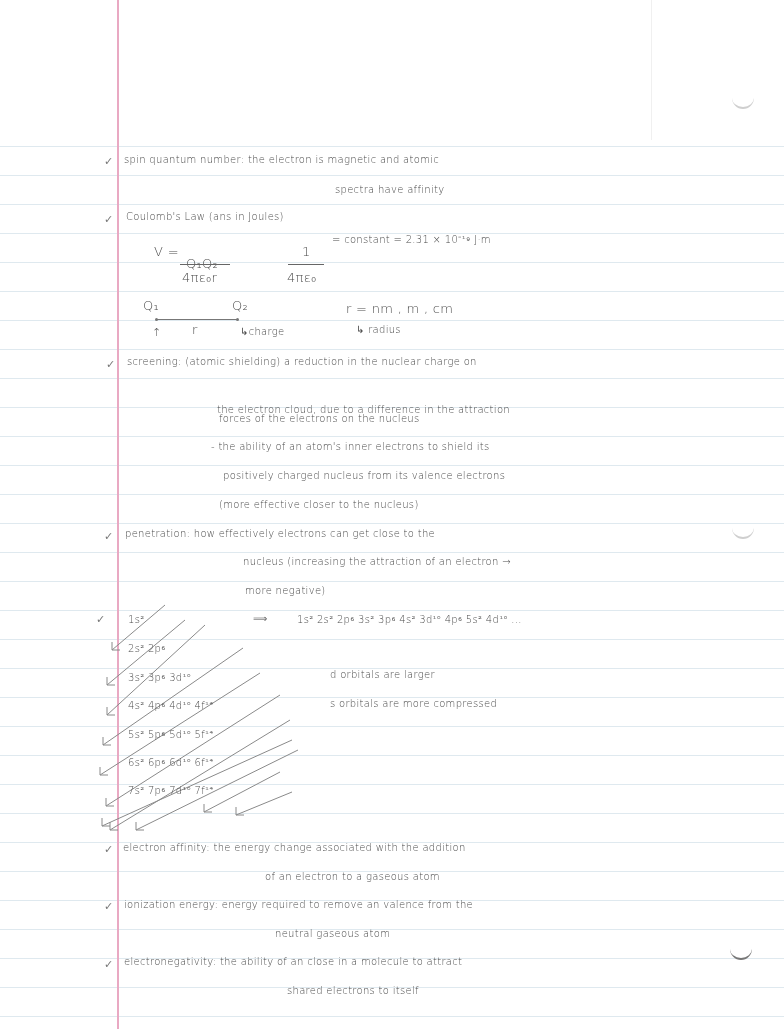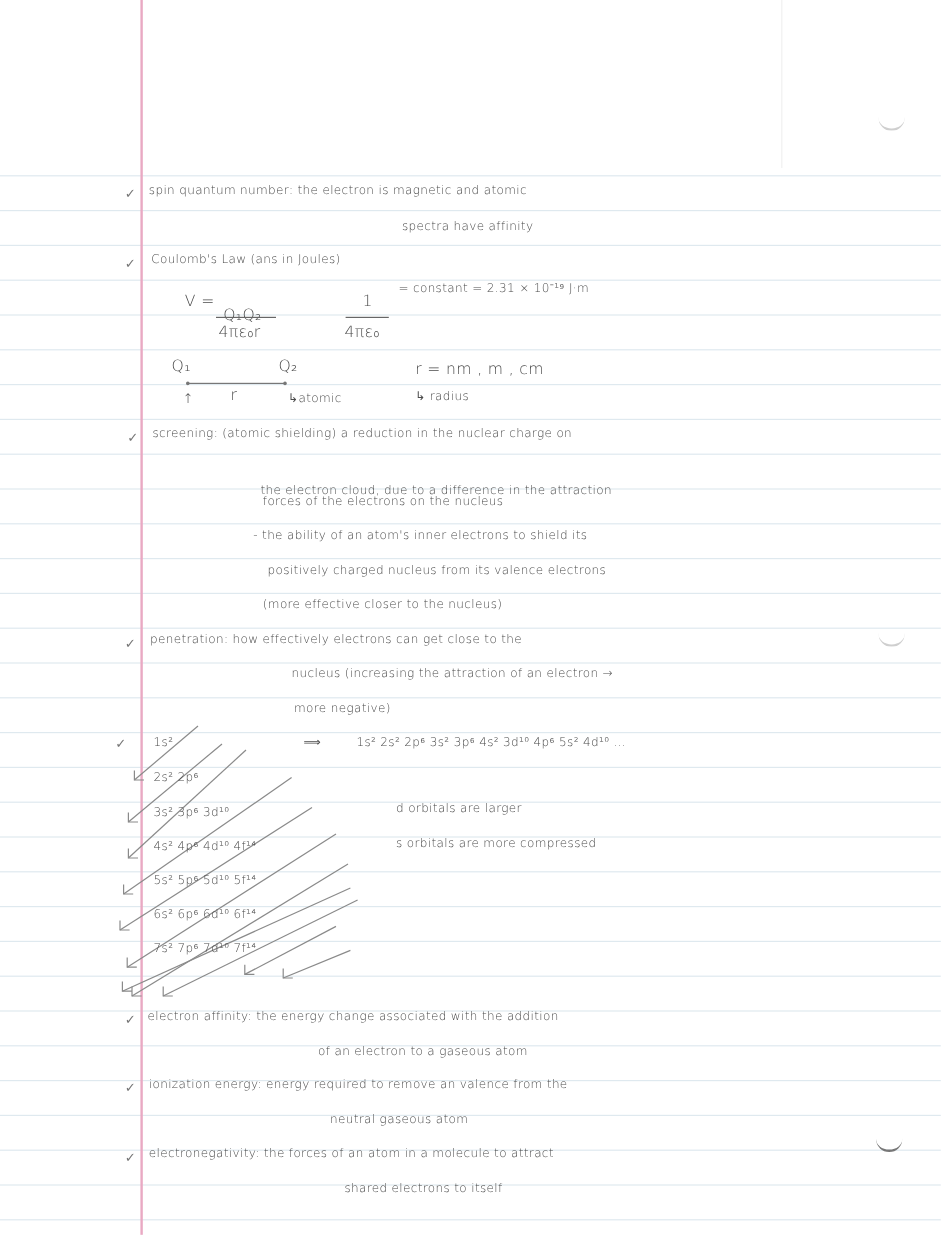--- a/index.html
+++ b/index.html
@@ -108,24 +108,24 @@
     <span class="txt sm" style="left:287px;top:270px">4πε₀</span>
     <span class="txt" style="left:332px;top:232px">= constant = 2.31 × 10⁻¹⁹ J·m</span>
 
     <span class="txt sm" style="left:143px;top:298px">Q₁</span>
     <span class="txt sm" style="left:232px;top:298px">Q₂</span>
     <div class="dot" style="left:155px;top:318px"></div>
     <div class="seg" style="left:157px;top:319px;width:80px"></div>
     <div class="dot" style="left:236px;top:318px"></div>
     <span class="txt sm" style="left:152px;top:326px;font-size:11px">↑</span>
     <span class="txt sm" style="left:192px;top:322px">r</span>
-    <span class="txt" style="left:240px;top:326px">↳atomic</span>
+    <span class="txt" style="left:240px;top:326px">↳charge</span>
 
     <span class="txt sm" style="left:346px;top:301px">r = nm , m , cm</span>
-    <span class="txt" style="left:346px;top:324px">↳ radius</span>
+    <span class="txt" style="left:356px;top:324px">↳ radius</span>
   </div>
 
   <div>
     <span class="check" style="left:106px;top:358px">✓</span>
     <span class="txt" style="left:127px;top:356px">screening: (atomic shielding) a reduction in the nuclear charge on</span>
     <span class="txt" style="left:217px;top:404px">the electron cloud, due to a difference in the attraction</span>
     <span class="txt" style="left:219px;top:413px">forces of the electrons on the nucleus</span>
     <span class="txt" style="left:211px;top:441px">- the ability of an atom's inner electrons to shield its</span>
     <span class="txt" style="left:223px;top:470px">positively charged nucleus from its valence electrons</span>
     <span class="txt" style="left:219px;top:499px">(more effective closer to the nucleus)</span>
@@ -189,17 +189,17 @@
   </div>
 
   <div>
     <span class="check" style="left:104px;top:900px">✓</span>
     <span class="txt" style="left:124px;top:899px">ionization energy: energy required to remove an valence from the</span>
     <span class="txt" style="left:275px;top:928px">neutral gaseous atom</span>
   </div>
 
   <div>
     <span class="check" style="left:104px;top:958px">✓</span>
-    <span class="txt" style="left:124px;top:956px">electronegativity: the forces of an atom in a molecule to attract</span>
+    <span class="txt" style="left:124px;top:956px">electronegativity: the ability of an close in a molecule to attract</span>
     <span class="txt" style="left:287px;top:985px">shared electrons to itself</span>
   </div>
 
 </div>
 
 </body></html>

